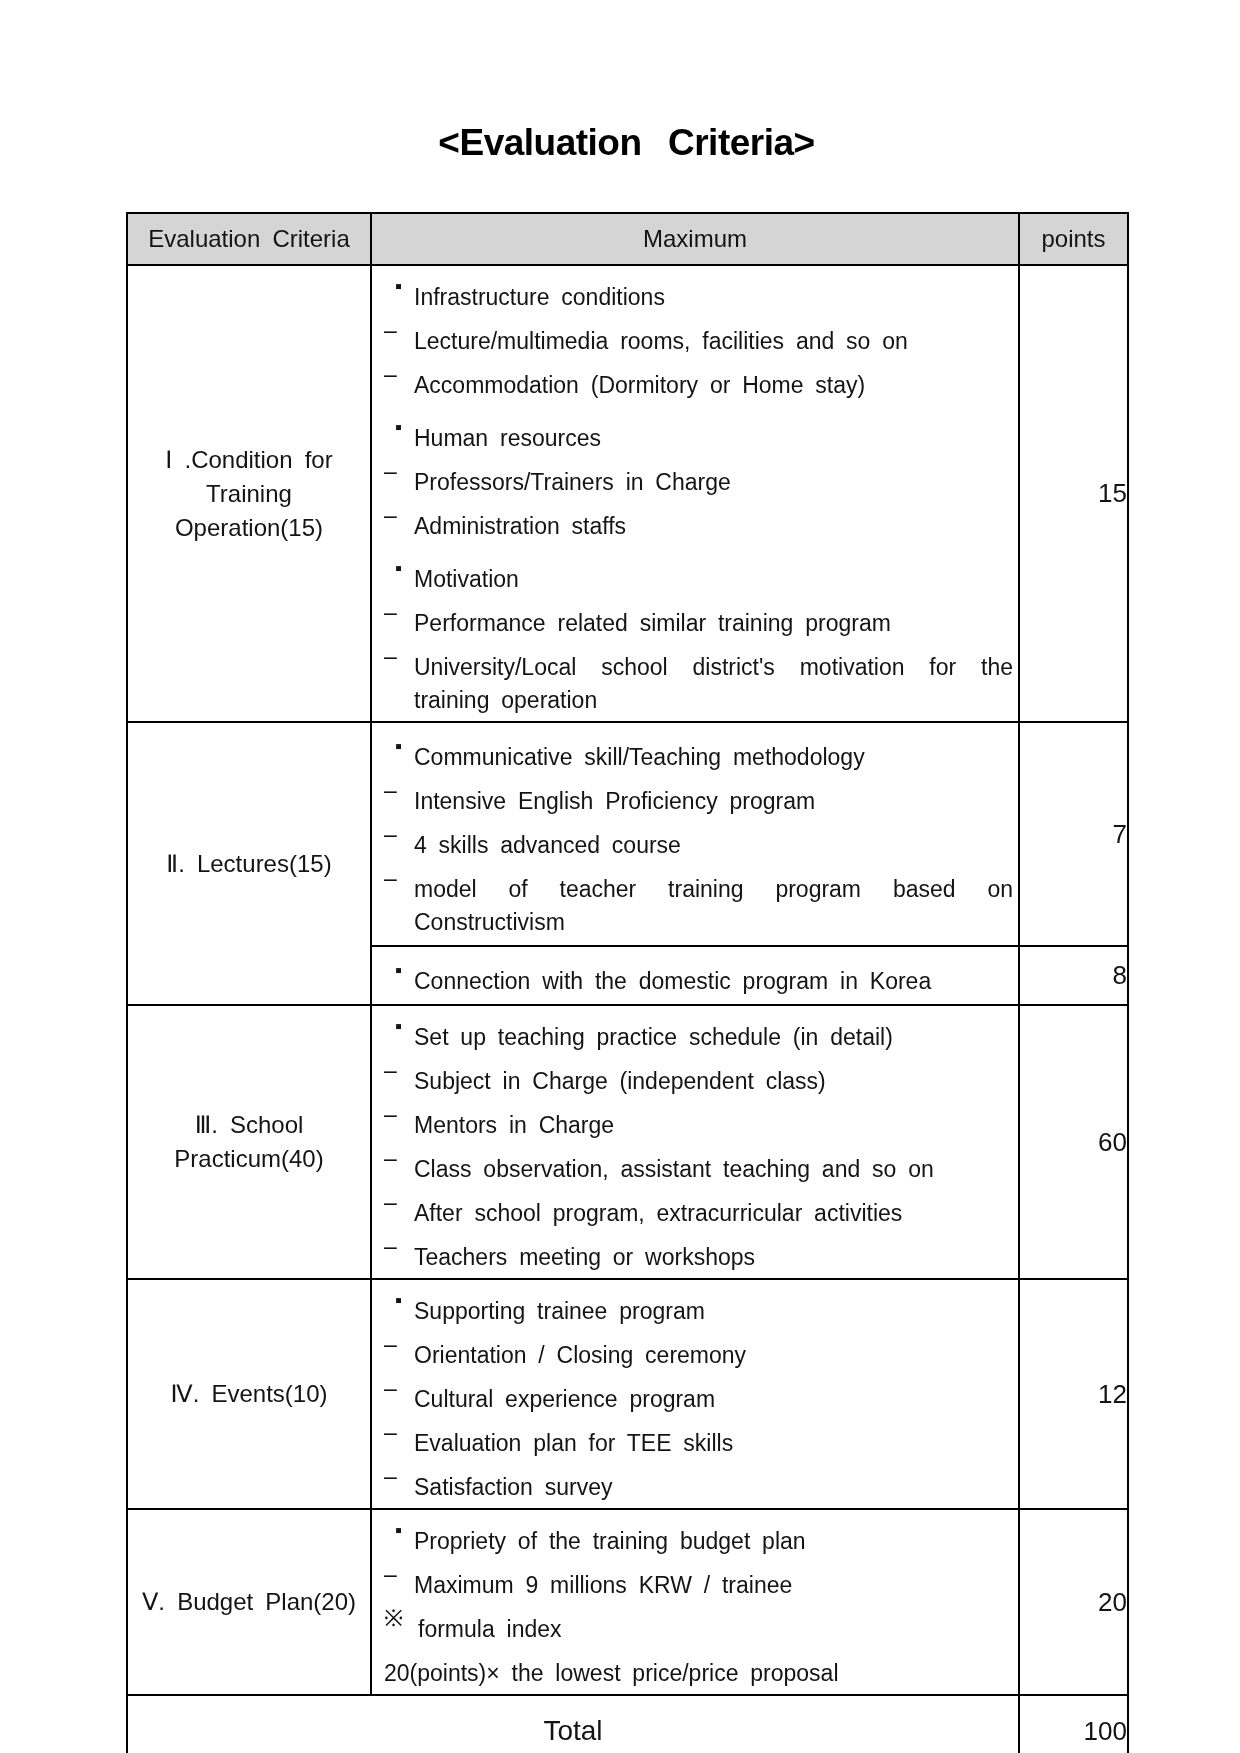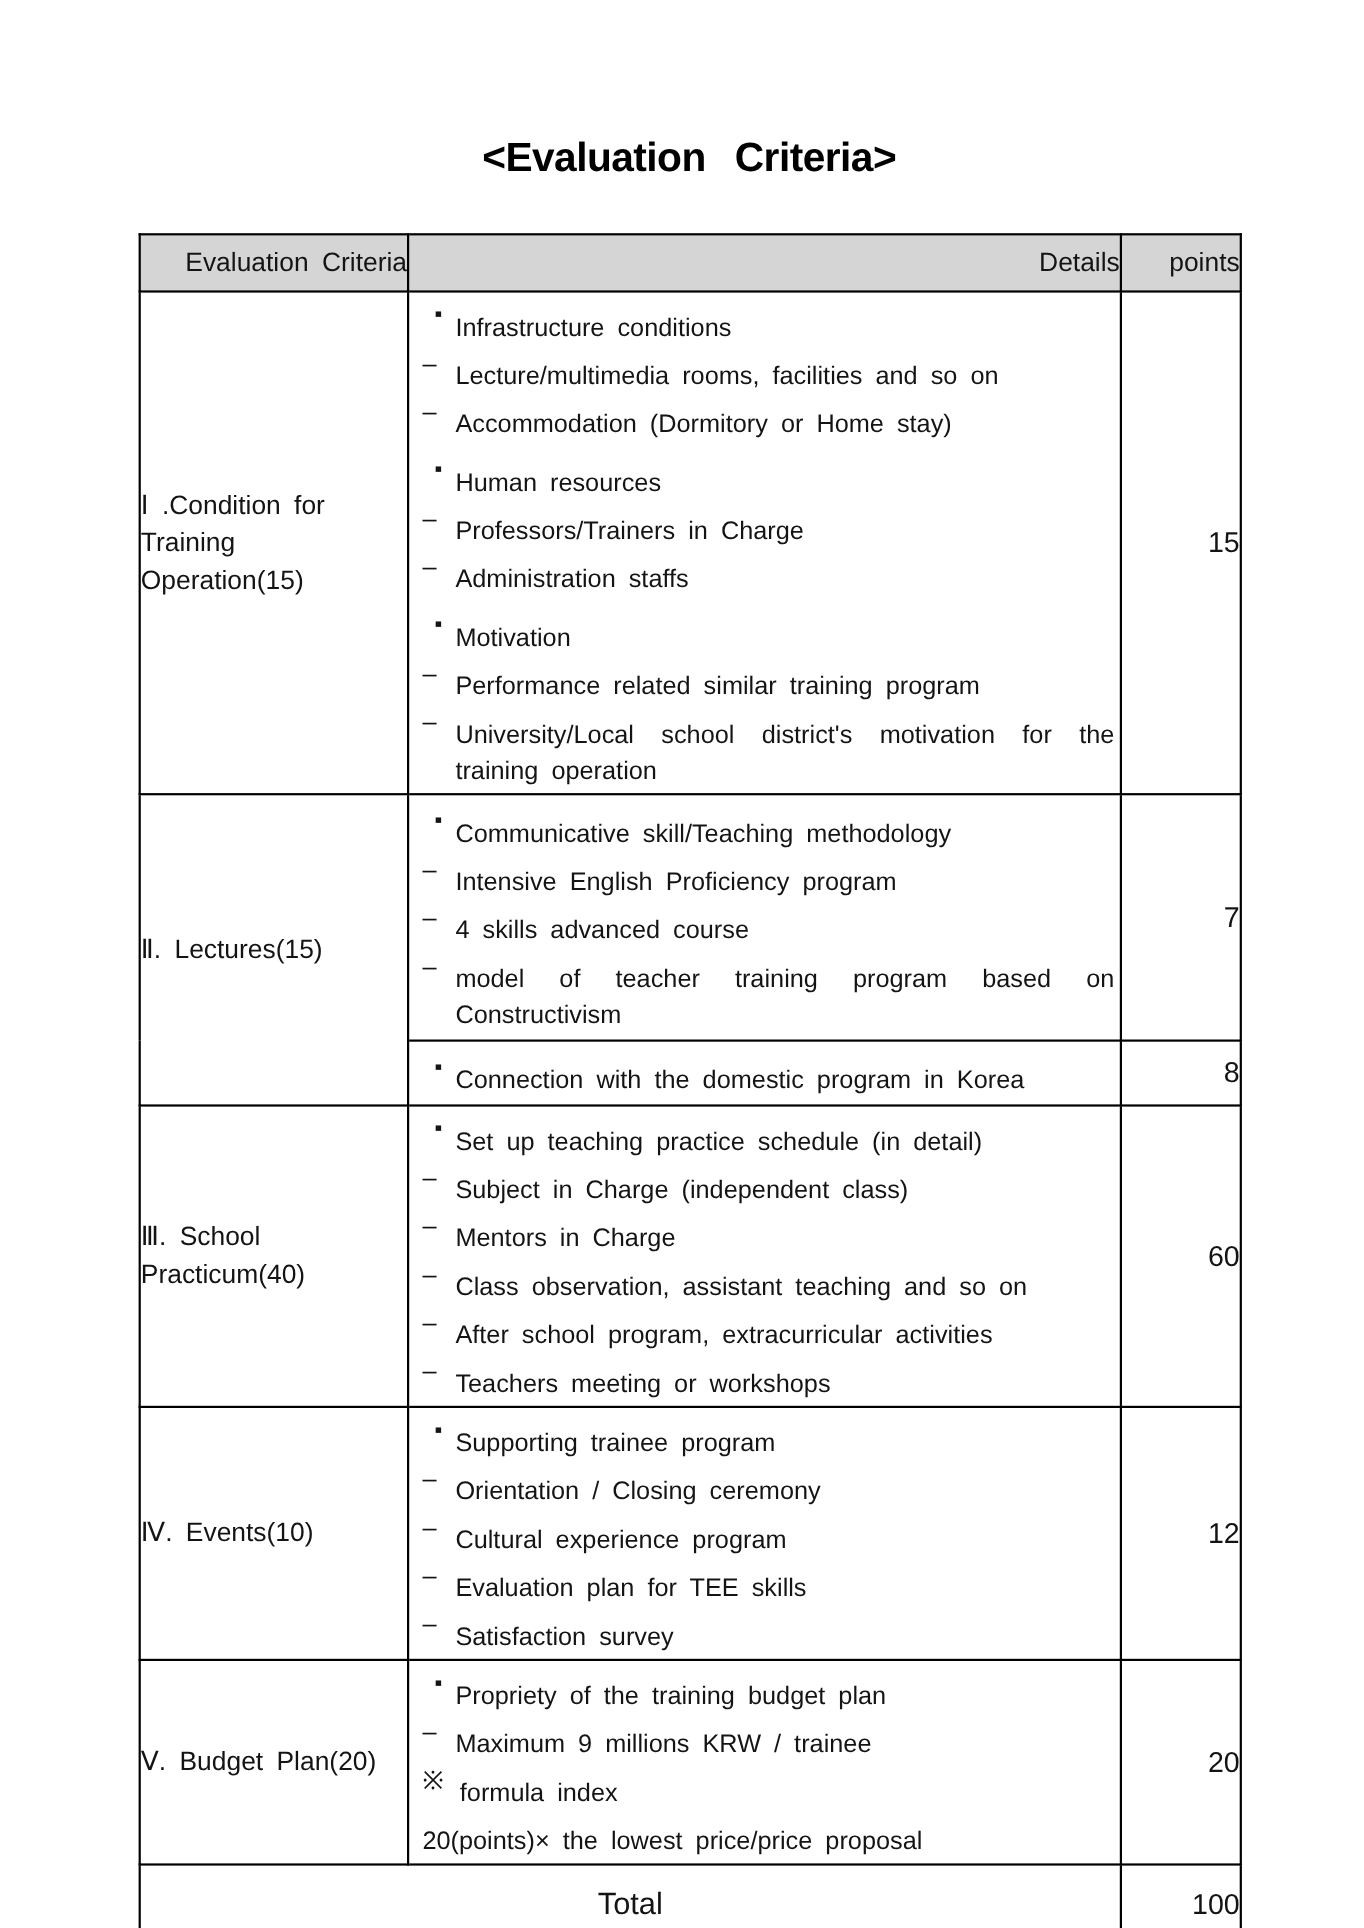--- a/index.html
+++ b/index.html
@@ -37,25 +37,25 @@
     vertical-align: middle;
     padding: 0;
   }
   col.c-criteria { width: 244px; }
   col.c-details  { width: 648px; }
   col.c-points   { width: 109px; }
 
   tr.head td {
     background: var(--header-bg, #d5d5d5);
     height: 50px;
-    text-align: right;
+    text-align: center;
     font-size: 24px;
   }
   td.criteria {
-    text-align: left;
+    text-align: center;
     font-size: 24px;
     line-height: 34px;
     white-space: pre-line;
   }
   td.points {
     text-align: right;
     font-size: 26px;
   }
   td.details-cell { }
   .details { padding: 4px 0; }
@@ -102,21 +102,21 @@
 
   <table class="eval-table">
     <colgroup>
       <col class="c-criteria">
       <col class="c-details">
       <col class="c-points">
     </colgroup>
     <tbody>
       <tr class="head">
         <td>Evaluation Criteria</td>
-        <td>Details</td>
+        <td>Maximum</td>
         <td>points</td>
       </tr>
 
       <tr class="r1">
         <td class="criteria">Ⅰ .Condition for
 Training
 Operation(15)</td>
         <td class="details-cell">
           <div class="details">
               <div class="item m-square">

